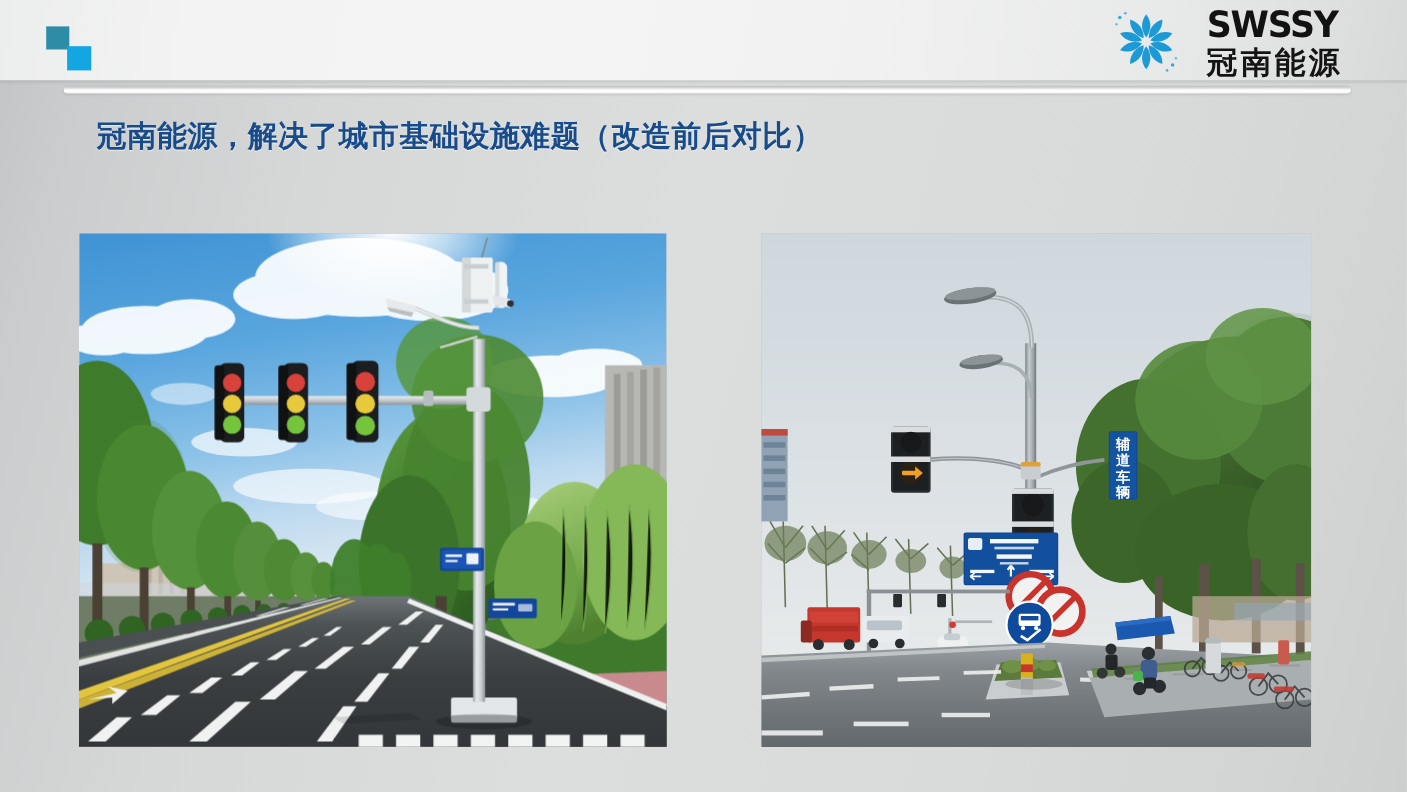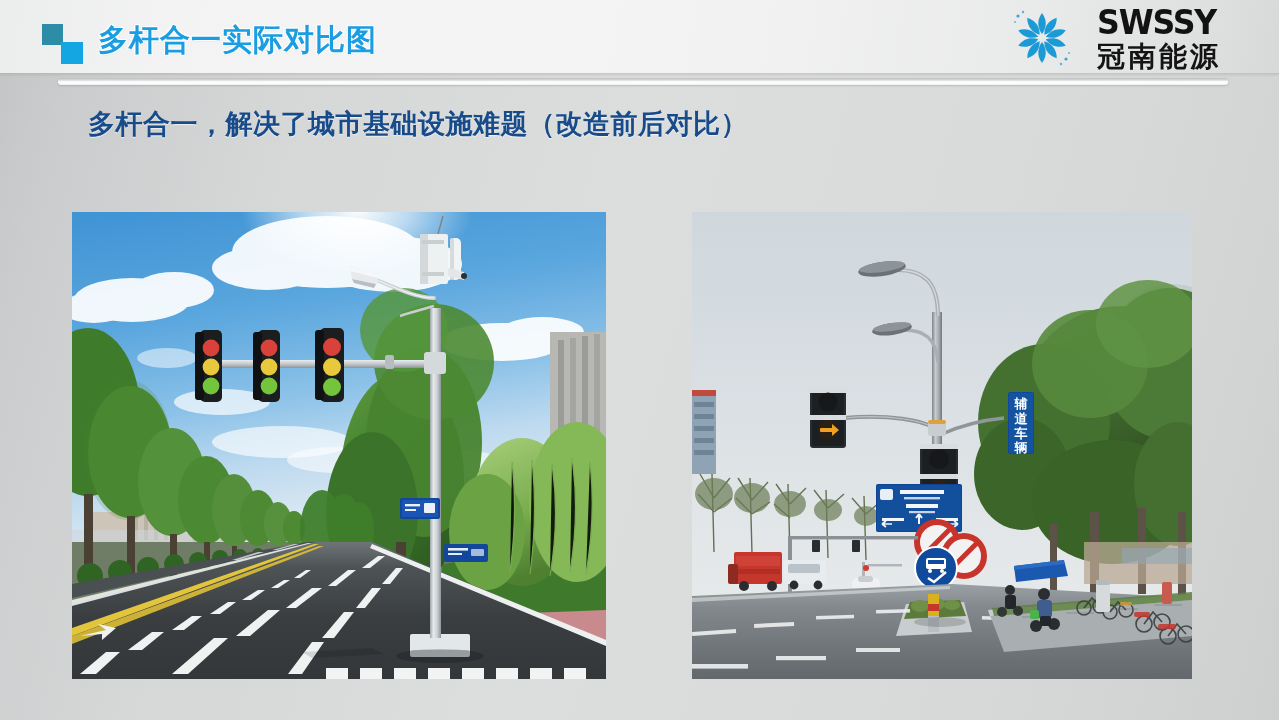--- a/index.html
+++ b/index.html
@@ -154,21 +154,20 @@
 <div id="slide">
 
   <div class="header-band"></div>
   <div class="header-shadow"></div>
 
   <div class="title-marker">
     <div class="sq-a"></div>
     <div class="sq-b"></div>
   </div>
 
-  <div class="slide-title">多杆合一实际对比图</div>
 
   <div class="logo-wrap">
     <div class="logo-mark">
       <svg viewBox="0 0 62 62" aria-hidden="true">
         <g fill="#1c9ad6">
 
           <g transform="translate(31,31)">
             <g transform="rotate(0)">
                 <path d="M0,-4 C4.6,-10 5.4,-18 0,-25 C-5.4,-18 -4.6,-10 0,-4 Z"></path>
               </g>
@@ -211,21 +210,21 @@
       </svg>
     </div>
     <div class="logo-text-block">
       <div class="logo-wordmark">SWSSY</div>
       <div class="logo-cn">冠南能源</div>
     </div>
   </div>
 
   <div class="divider"></div>
 
-  <div class="subtitle">多杆合一，解决了城市基础设施难题（改造前后对比）</div>
+  <div class="subtitle">冠南能源，解决了城市基础设施难题（改造前后对比）</div>
 
   <div class="photo" id="photo-before">
     <svg viewBox="0 0 534 467" preserveAspectRatio="none" aria-hidden="true">
       <defs>
         <linearGradient id="skyR" x1="0" y1="0" x2="0.25" y2="1">
           <stop offset="0" stop-color="#3f93d4"></stop>
           <stop offset="0.35" stop-color="#5aa6de"></stop>
           <stop offset="0.62" stop-color="#8cc2e8"></stop>
           <stop offset="0.80" stop-color="#bcd9ef"></stop>
           <stop offset="1" stop-color="#dfeaf2"></stop>

